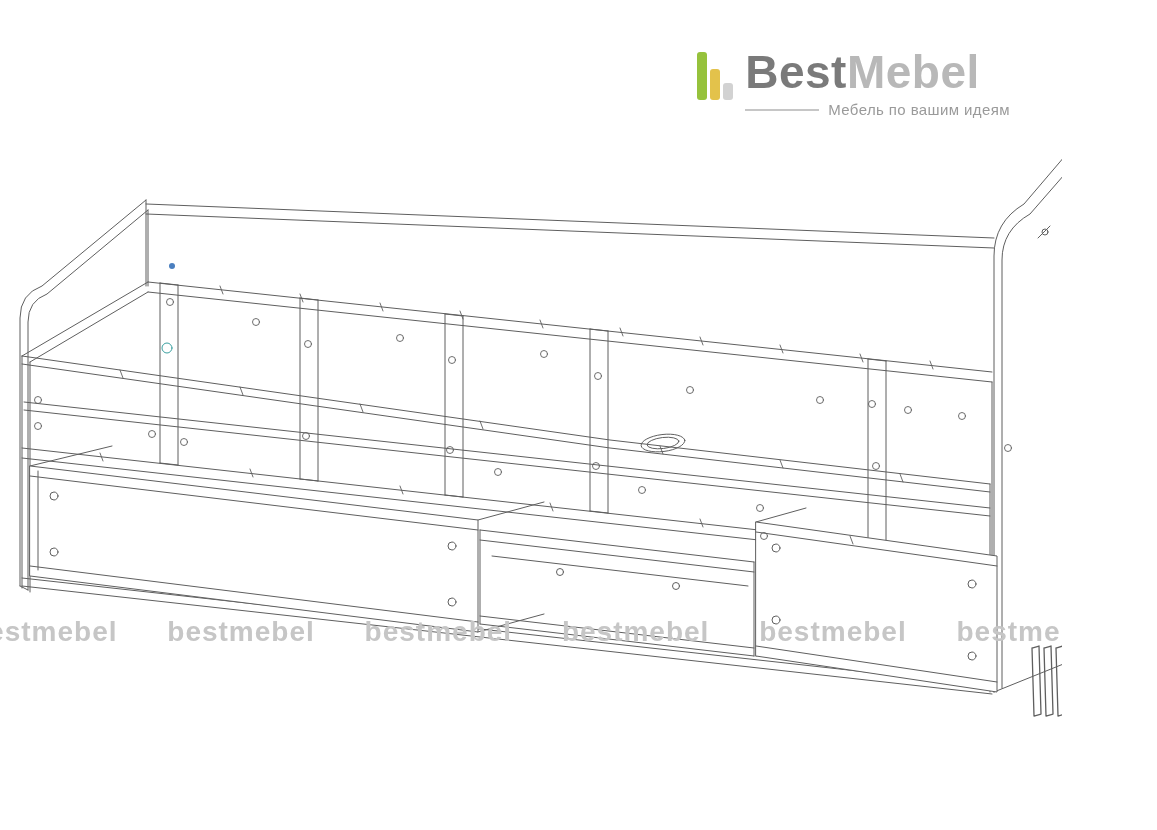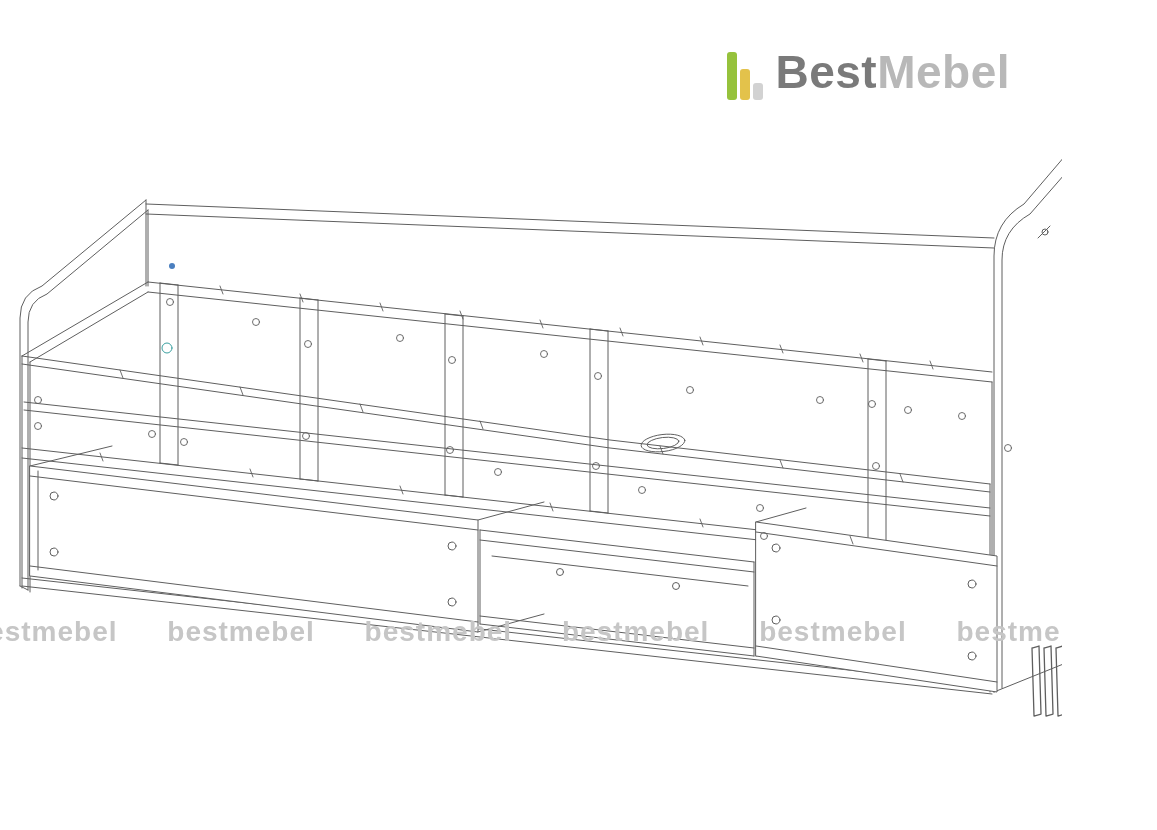--- a/index.html
+++ b/index.html
@@ -48,20 +48,24 @@
 <div class="canvas">
 
   <header class="logo">
     <div class="logo-icon">
       <span class="bar bar-green"></span>
       <span class="bar bar-yellow"></span>
       <span class="bar bar-gray"></span>
     </div>
     <div class="logo-text-wrap">
       <div class="logo-text"><span class="logo-best">Best</span><span class="logo-mebel">Mebel</span></div>
+      <div class="tagline-row">
+        <span class="tagline-line"></span>
+        <span class="tagline-text">Мебель по вашим идеям</span>
+      </div>
     </div>
   </header>
 
   <svg class="drawing" viewBox="0 0 1157 830" stroke="#5f5f5f" stroke-width="1" fill="none" stroke-linecap="round">
 
     <g>
       <path d="M20,586 L20,318 Q20,294 42,286 L146,200"></path>
       <path d="M28,590 L28,322 Q28,301 47,294 L148,210"></path>
       <path d="M146,200 L146,286"></path>
       <path d="M148,210 L148,286"></path>

